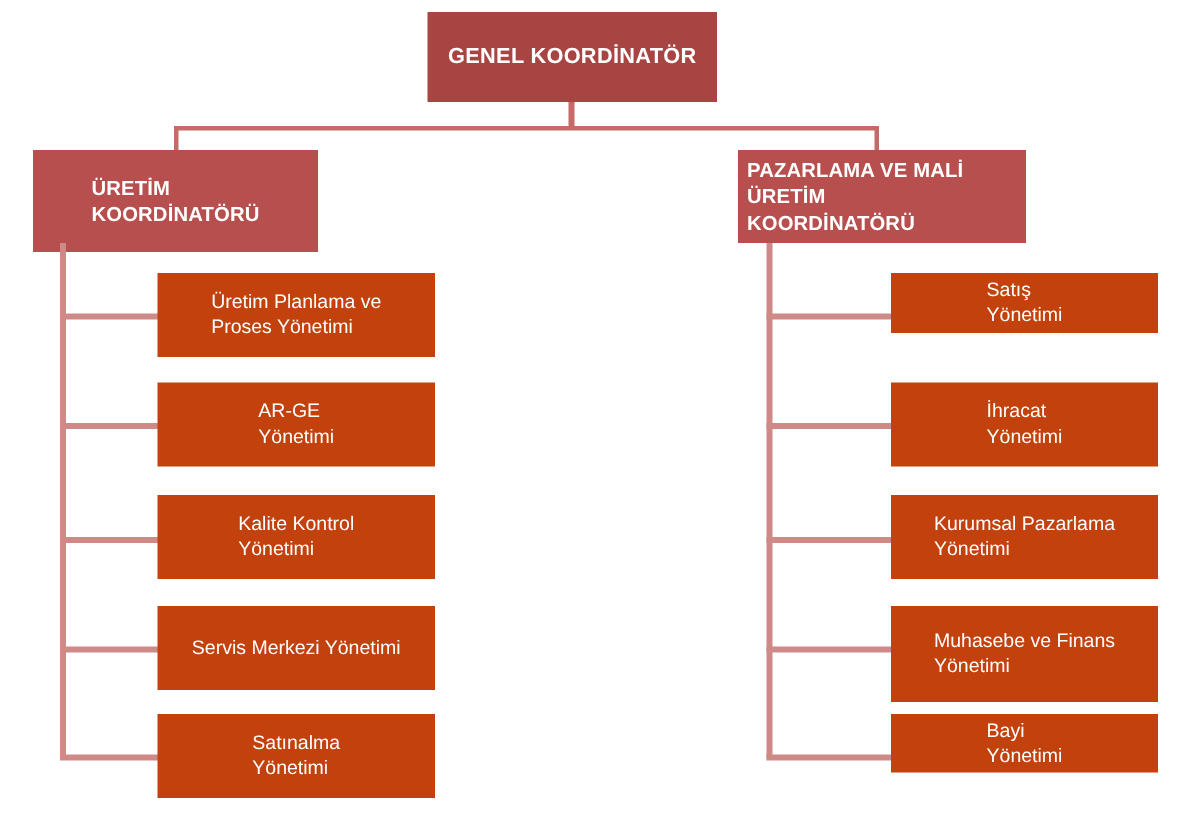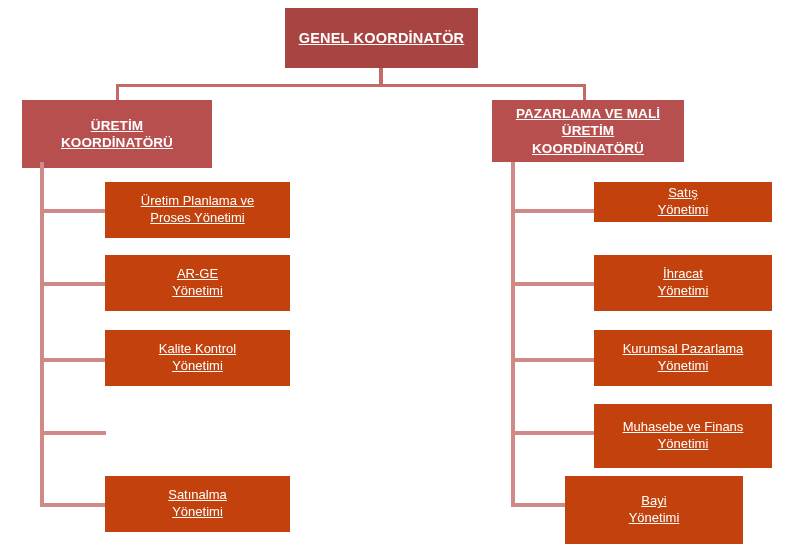--- a/index.html
+++ b/index.html
@@ -15,26 +15,24 @@
     background: #ffffff;
     font-family: "Liberation Sans", sans-serif;
     overflow: hidden;
   }
   .node {
     position: absolute;
     box-sizing: border-box;
     display: flex;
     align-items: center;
     justify-content: center;
-    text-align: center;
     color: #ffffff;
     line-height: 1.28;
     white-space: pre-line;
     padding: 2px 6px;
-    text-decoration: underline;
   }
   .node.root {
     background: #a84442;
     font-weight: bold;
     font-size: 14.5px;
     letter-spacing: 0.2px;
   }
   .node.coordinator {
     background: #b64f4e;
     font-weight: bold;
@@ -85,20 +83,23 @@
 Proses Yönetimi</span>
   </div>
   <div class="node leaf" style="left:105px; top:255px; width:185px; height:56px;">
     <span>AR-GE
 Yönetimi</span>
   </div>
   <div class="node leaf" style="left:105px; top:330px; width:185px; height:56px;">
     <span>Kalite Kontrol
 Yönetimi</span>
   </div>
+  <div class="node leaf" style="left:105px; top:404px; width:185px; height:56px;">
+    <span>Servis Merkezi Yönetimi</span>
+  </div>
   <div class="node leaf" style="left:105px; top:476px; width:185px; height:56px;">
     <span>Satınalma
 Yönetimi</span>
   </div>
 
   <div class="node coordinator" style="left:492px; top:100px; width:192px; height:62px;">
     <span>PAZARLAMA VE MALİ ÜRETİM
 KOORDİNATÖRÜ</span>
   </div>
 
@@ -118,18 +119,18 @@
 Yönetimi</span>
   </div>
   <div class="node leaf" style="left:594px; top:330px; width:178px; height:56px;">
     <span>Kurumsal Pazarlama
 Yönetimi</span>
   </div>
   <div class="node leaf" style="left:594px; top:404px; width:178px; height:64px;">
     <span>Muhasebe ve Finans
 Yönetimi</span>
   </div>
-  <div class="node leaf" style="left:565px; top:476px; width:178px; height:68px;">
+  <div class="node leaf" style="left:594px; top:476px; width:178px; height:39px;">
     <span>Bayi
 Yönetimi</span>
   </div>
 
 </div>
 
 </body></html>

